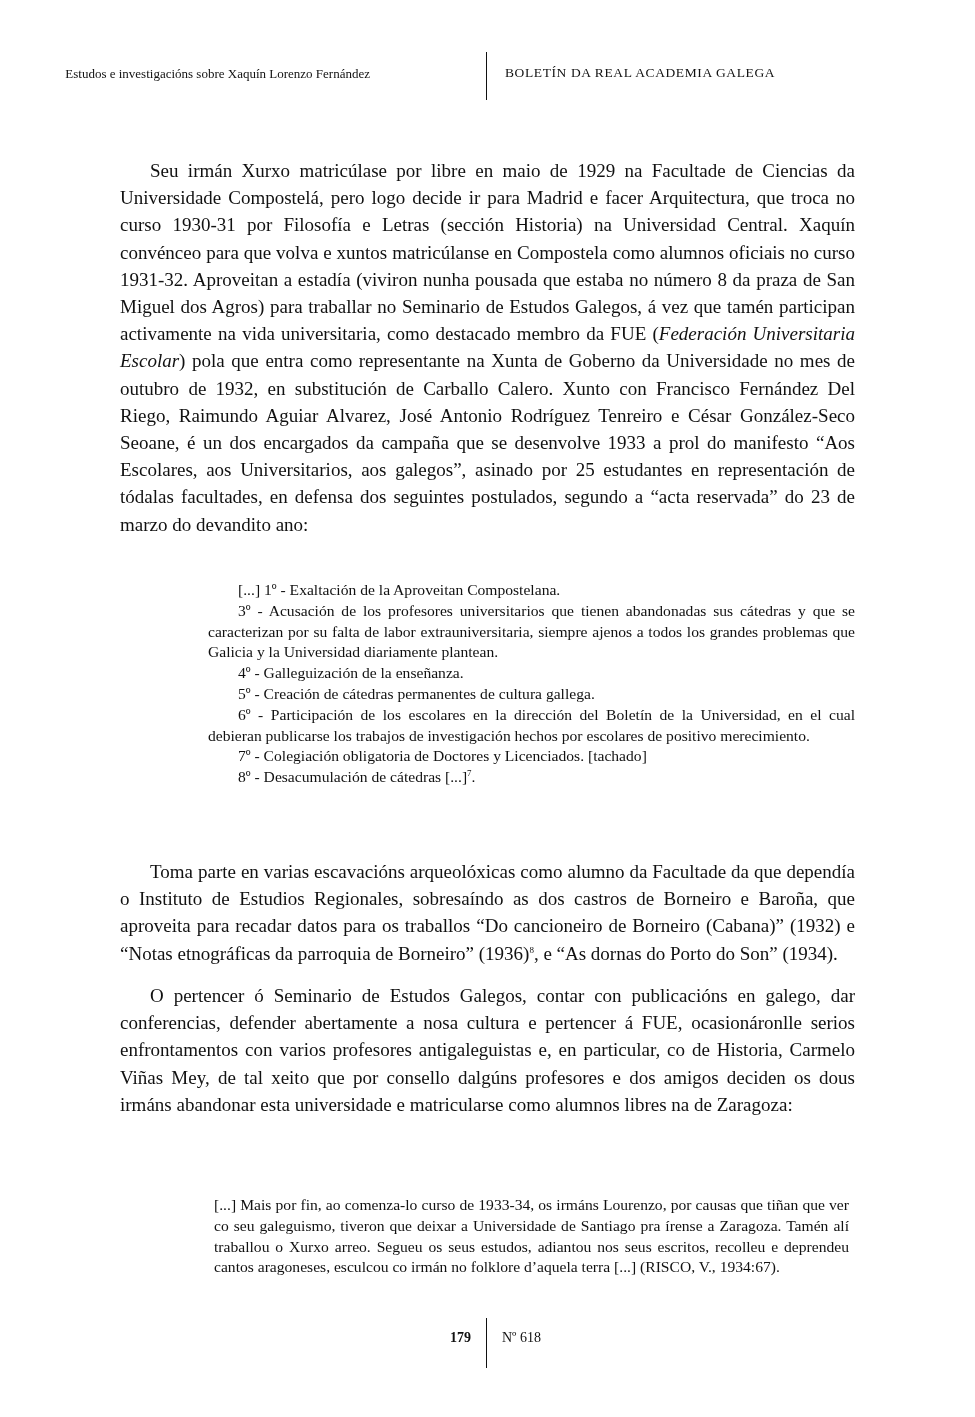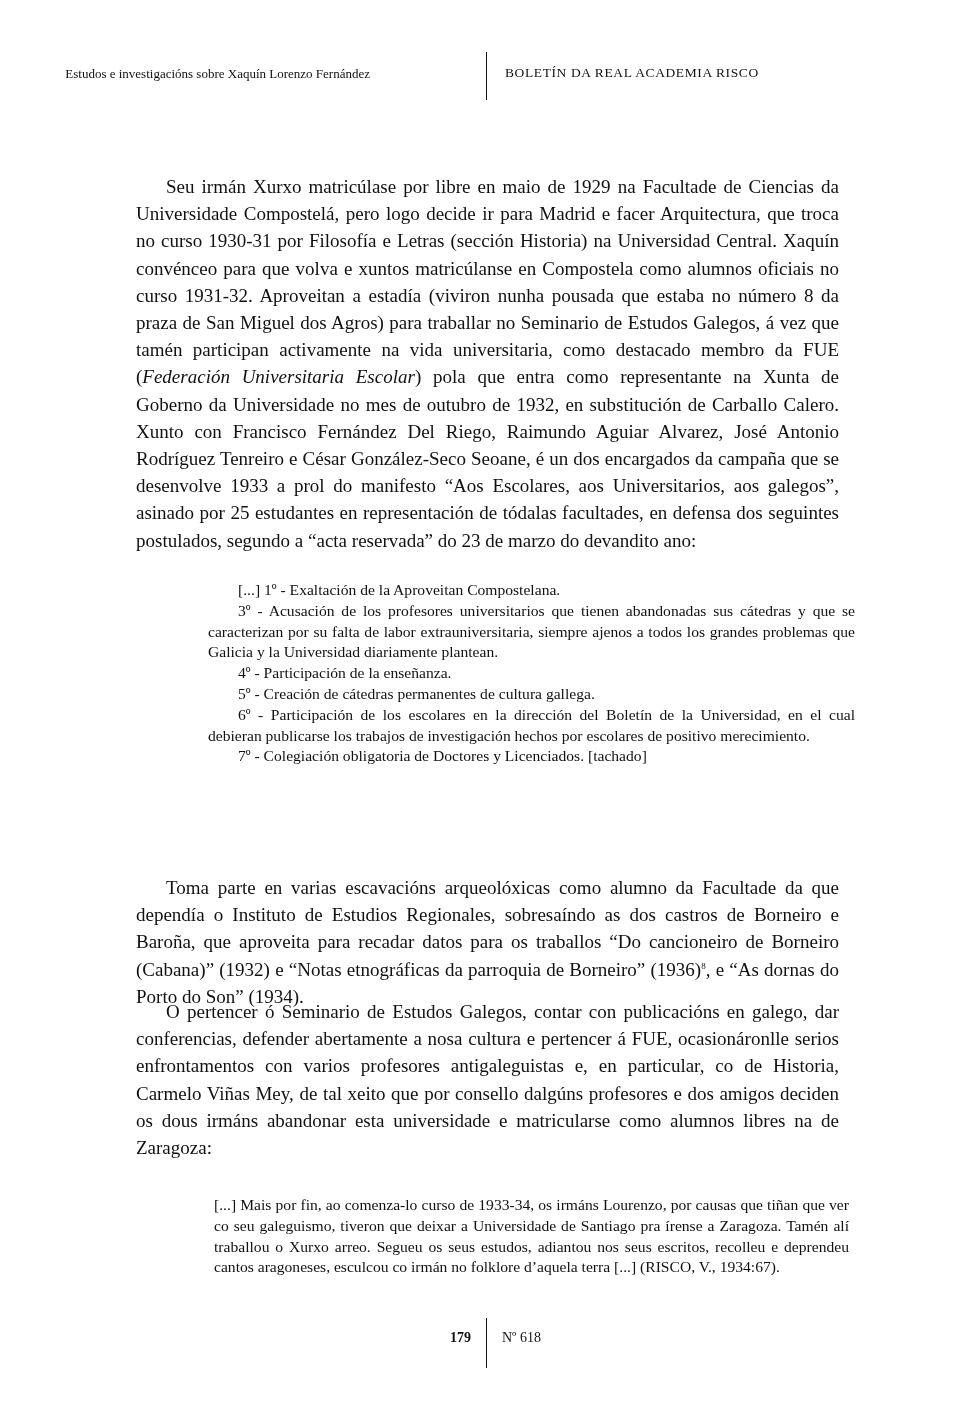--- a/index.html
+++ b/index.html
@@ -16,21 +16,21 @@
   .header .divider {
     position: absolute; left: 486px; top: 0; width: 1px; height: 48px; background: #111;
   }
   .header .right {
     position: absolute; left: 505px; top: 13px; font-size: 13.5px; letter-spacing: 0.6px; white-space: nowrap;
   }
   .body-text {
     position: absolute; left: 120px; width: 735px;
     font-size: 19px; line-height: 27.2px; text-align: justify;
   }
-  .body-text p { margin: 16px; text-indent: 30px; }
+  .body-text p { margin: 0; text-indent: 30px; }
   .p1 { top: 157px; }
   .p2 { top: 858px; }
   .p3 { top: 982px; }
   .quote {
     position: absolute; left: 208px; width: 647px;
     font-size: 15.6px; line-height: 20.8px; text-align: justify;
   }
   .quote .item { margin: 0; text-indent: 30px; }
   .q1 { top: 580px; }
   .q2 { top: 1189px; }
@@ -49,34 +49,35 @@
   .footer .issue {
     position: absolute; left: 502px; top: 12px; font-size: 14px;
   }
 </style>
 </head>
 <body>
 
 <div class="header">
   <span class="left">Estudos e investigacións sobre Xaquín Lorenzo Fernández</span>
   <span class="divider"></span>
-  <span class="right">BOLETÍN DA REAL ACADEMIA RISCO</span>
+  <span class="right">BOLETÍN DA REAL ACADEMIA GALEGA</span>
 </div>
 
 <div class="body-text p1">
   <p><span>Seu irmán Xurxo matricúlase por libre en maio de 1929 na Facultade de Ciencias da Universidade Compostelá, pero logo decide ir para Madrid e facer Arquitectura, que troca no curso 1930-31 por Filosofía e Letras (sección Historia) na Universidad Central. Xaquín convénceo para que volva e xuntos matricúlanse en Compostela como alumnos oficiais no curso 1931-32. Aproveitan a estadía (viviron nunha pousada que estaba no número 8 da praza de San Miguel dos Agros) para traballar no Seminario de Estudos Galegos, á vez que tamén participan activamente na vida universitaria, como destacado membro da FUE (</span><em>Federación Universitaria Escolar</em><span>) pola que entra como representante na Xunta de Goberno da Universidade no mes de outubro de 1932, en substitución de Carballo Calero. Xunto con Francisco Fernández Del Riego, Raimundo Aguiar Alvarez, José Antonio Rodríguez Tenreiro e César González-Seco Seoane, é un dos encargados da campaña que se desenvolve 1933 a prol do manifesto “Aos Escolares, aos Universitarios, aos galegos”, asinado por 25 estudantes en representación de tódalas facultades, en defensa dos seguintes postulados, segundo a “acta reservada” do 23 de marzo do devandito ano:</span></p>
 </div>
 
 <div class="quote q1">
   <p class="item">[...] 1º - Exaltación de la Aproveitan Compostelana.</p>
   <p class="item">3º - Acusación de los profesores universitarios que tienen abandonadas sus cátedras y que se caracterizan por su falta de labor extrauniversitaria, siempre ajenos a todos los grandes problemas que Galicia y la Universidad diariamente plantean.</p>
-  <p class="item">4º - Participación de la enseñanza.</p>
+  <p class="item">4º - Galleguización de la enseñanza.</p>
   <p class="item">5º - Creación de cátedras permanentes de cultura gallega.</p>
   <p class="item">6º - Participación de los escolares en la dirección del Boletín de la Universidad, en el cual debieran publicarse los trabajos de investigación hechos por escolares de positivo merecimiento.</p>
   <p class="item">7º - Colegiación obligatoria de Doctores y Licenciados. [tachado]</p>
+  <p class="item"><span>8º - Desacumulación de cátedras [...]</span><sup>7</sup><span>.</span></p>
 </div>
 
 <div class="body-text p2">
   <p><span>Toma parte en varias escavacións arqueolóxicas como alumno da Facultade da que dependía o Instituto de Estudios Regionales, sobresaíndo as dos castros de Borneiro e Baroña, que aproveita para recadar datos para os traballos “Do cancioneiro de Borneiro (Cabana)” (1932) e “Notas etnográficas da parroquia de Borneiro” (1936)</span><sup>8</sup><span>, e “As dornas do Porto do Son” (1934).</span></p>
 </div>
 
 <div class="body-text p3">
   <p>O pertencer ó Seminario de Estudos Galegos, contar con publicacións en galego, dar conferencias, defender abertamente a nosa cultura e pertencer á FUE, ocasionáronlle serios enfrontamentos con varios profesores antigaleguistas e, en particular, co de Historia, Carmelo Viñas Mey, de tal xeito que por consello dalgúns profesores e dos amigos deciden os dous irmáns abandonar esta universidade e matricularse como alumnos libres na de Zaragoza:</p>
 </div>
 

